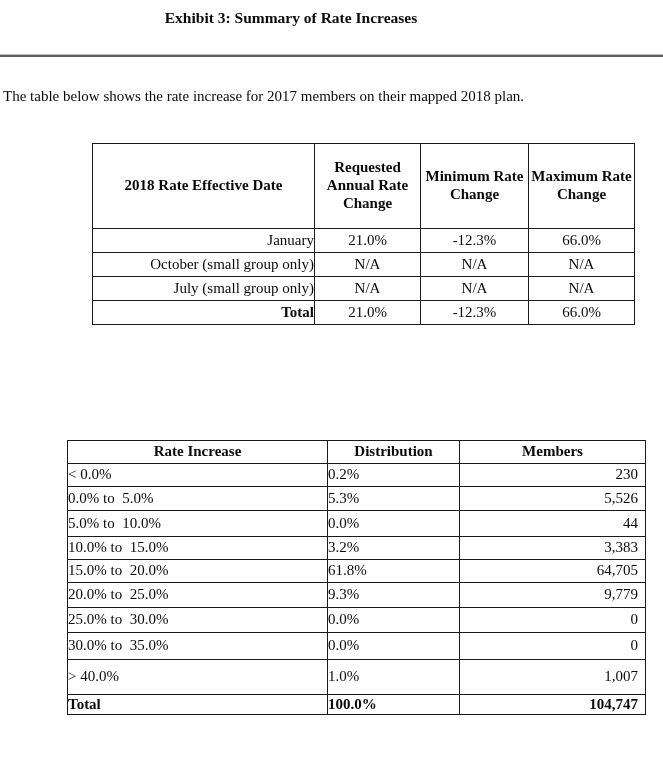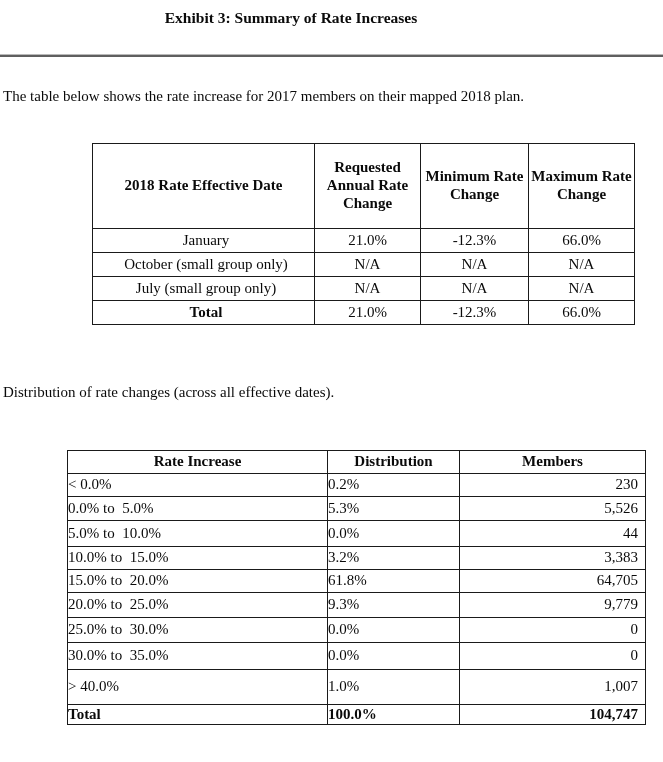--- a/index.html
+++ b/index.html
@@ -37,25 +37,25 @@
     padding: 0; vertical-align: middle; line-height: 1.18;
     overflow: hidden;
   }
 
   
   .t1 { position: absolute; left: 92px; top: 143px; width: 542px; }
   .t1 thead tr { height: 85px; }
   .t1 th { font-weight: bold; text-align: center; }
   .t1 tbody tr { height: 24px; }
   .t1 td { text-align: center; }
-  .t1 td.lbl { text-align: center; padding-left: 5px; }
+  .t1 td.lbl { text-align: right; padding-left: 5px; }
   .bold { font-weight: bold; }
 
   
-  .t2 { position: absolute; left: 67px; top: 450px; width: 578px; padding-left: 24px; }
+  .t2 { position: absolute; left: 67px; top: 440px; width: 578px; padding-left: 24px; }
   .t2 th { font-weight: bold; text-align: center; }
   .t2 td { text-align: left; }
   .t2 td.range { white-space: pre; }
   .t2 td.mem { text-align: right; padding-right: 7px; }
   .t2 tr.total-row td { font-weight: bold; }
 </style>
 </head>
 <body>
 
 <div class="page">
@@ -100,21 +100,20 @@
       </tr>
       <tr>
         <td class="lbl bold">Total</td>
         <td>21.0%</td>
         <td>-12.3%</td>
         <td>66.0%</td>
       </tr>
     </tbody>
   </table>
 
-  <p class="caption">Distribution of rate changes (across all effective dates).</p>
 
   <table class="t2">
     <colgroup>
       <col style="width:260px">
         <col style="width:132px">
         <col style="width:186px">
     </colgroup>
     <thead>
       <tr style="height:23px">
         <th>Rate Increase</th>

